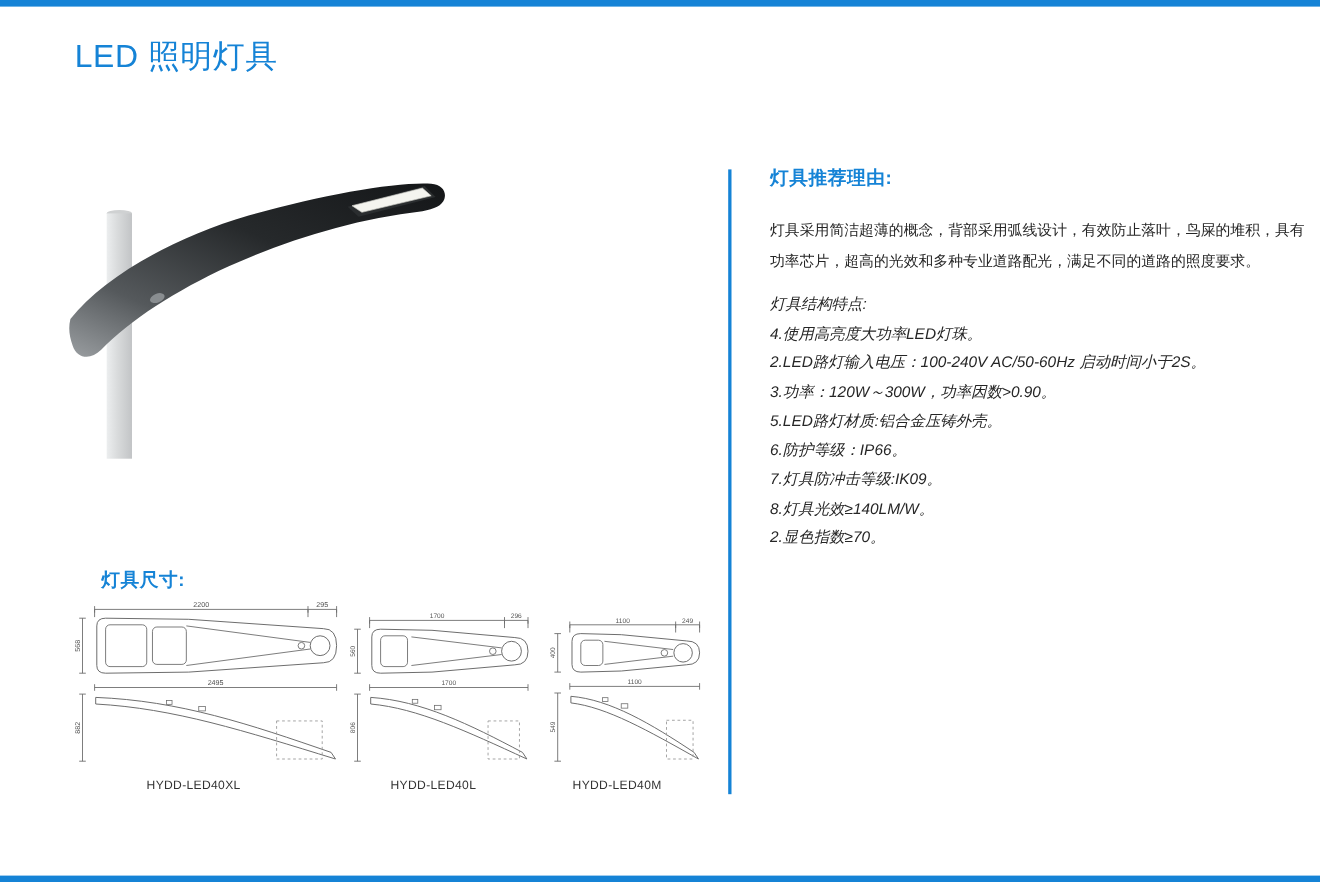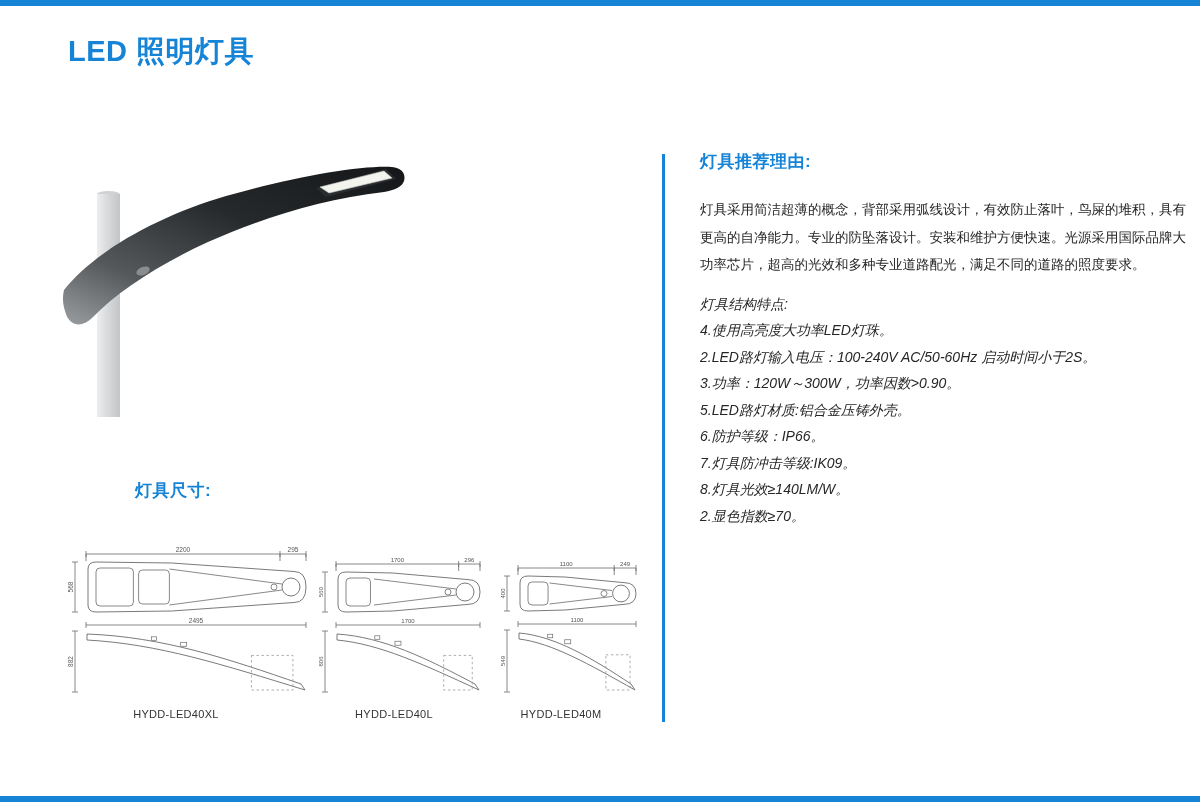--- a/index.html
+++ b/index.html
@@ -6,32 +6,32 @@
   html,body{margin:0;padding:0;}
   body{
     width:1200px;height:802px;position:relative;background:#ffffff;
     font-family:"Liberation Sans", sans-serif;color:var(--ink);overflow:hidden;
   }
   .accent-bar{position:absolute;left:0;width:1200px;height:6px;background:var(--accent);}
   .accent-bar.top{top:0;}
   .accent-bar.bottom{top:796px;}
   .page-title{
     position:absolute;left:68px;top:32px;margin:0;
-    font-size:29px;font-weight:700;color:var(--accent);letter-spacing:0.5px;text-align:right;
+    font-size:29px;font-weight:400;color:var(--accent);letter-spacing:0.5px;text-align:right;
   }
   .hero{position:absolute;left:40px;top:138px;width:420px;height:322px;}
   .divider{position:absolute;left:662px;top:154px;width:3px;height:568px;background:var(--accent);}
   .right-col{position:absolute;left:700px;top:150px;width:452px;}
   .section-heading{
     margin:0;font-size:17px;font-weight:600;color:var(--accent);letter-spacing:0.5px;
   }
   .para{margin-top:23px;font-size:13.5px;line-height:27.5px;color:var(--ink);}
   .features{margin-top:12px;font-size:14px;line-height:26.5px;color:var(--ink);font-style:italic;}
   .features .line, .para .line{white-space:nowrap;}
-  .dims-heading{position:absolute;left:92px;top:479px;margin-left:43px;}
+  .dims-heading{position:absolute;left:92px;top:516px;}
   .drawing{position:absolute;}
   .drawing svg{display:block;width:100%;height:100%;}
   #drawing-0{left:66px;top:546px;width:244px;height:152px;}
   #drawing-1{left:316px;top:556px;width:168px;height:142px;}
   #drawing-2{left:498px;top:560px;width:142px;height:138px;}
   .model-label{
     position:absolute;top:708px;font-size:11px;font-weight:500;color:#333;
     text-align:center;letter-spacing:0.3px;
   }
   #model-label-0{left:66px;width:220px;}
@@ -81,21 +81,20 @@
     <ellipse cx="103" cy="133" rx="7" ry="4" fill="#898d90" transform="rotate(-22 103 133)"></ellipse>
   </svg>
 </div>
 
 <div class="divider"></div>
 
 <div class="right-col">
   <h2 class="section-heading">灯具推荐理由:</h2>
   <div class="para">
       <div class="line">灯具采用简洁超薄的概念，背部采用弧线设计，有效防止落叶，鸟屎的堆积，具有</div>
-      <div class="line">更高的自净能力。专业的防坠落设计。安装和维护方便快速。光源采用国际品牌大</div>
       <div class="line">功率芯片，超高的光效和多种专业道路配光，满足不同的道路的照度要求。</div>
     </div>
   <div class="features">
     <div class="line">灯具结构特点:</div>
     <div>
         <div class="line">4.使用高亮度大功率LED灯珠。</div>
         <div class="line">2.LED路灯输入电压：100-240V AC/50-60Hz 启动时间小于2S。</div>
         <div class="line">3.功率：120W～300W，功率因数&gt;0.90。</div>
         <div class="line">5.LED路灯材质:铝合金压铸外壳。</div>
         <div class="line">6.防护等级：IP66。</div>

